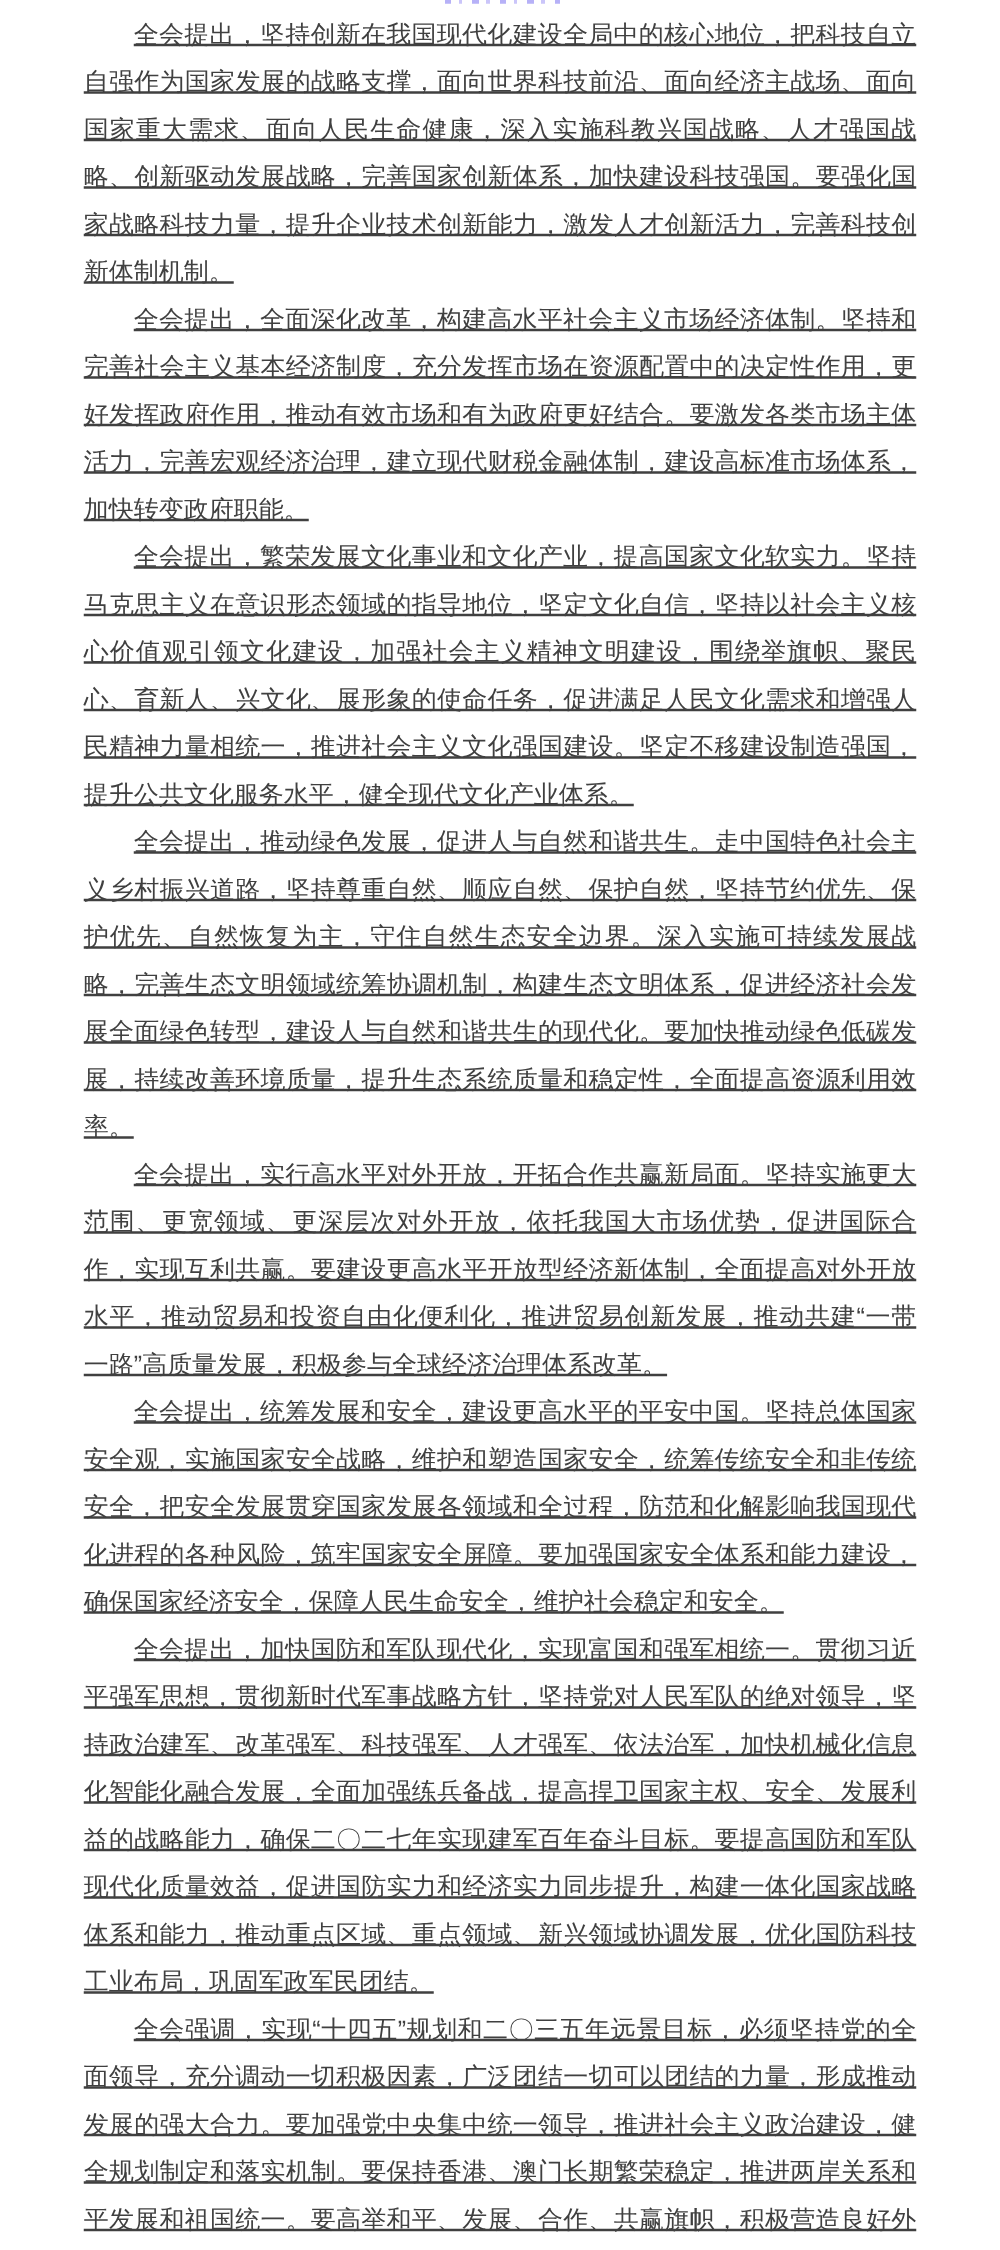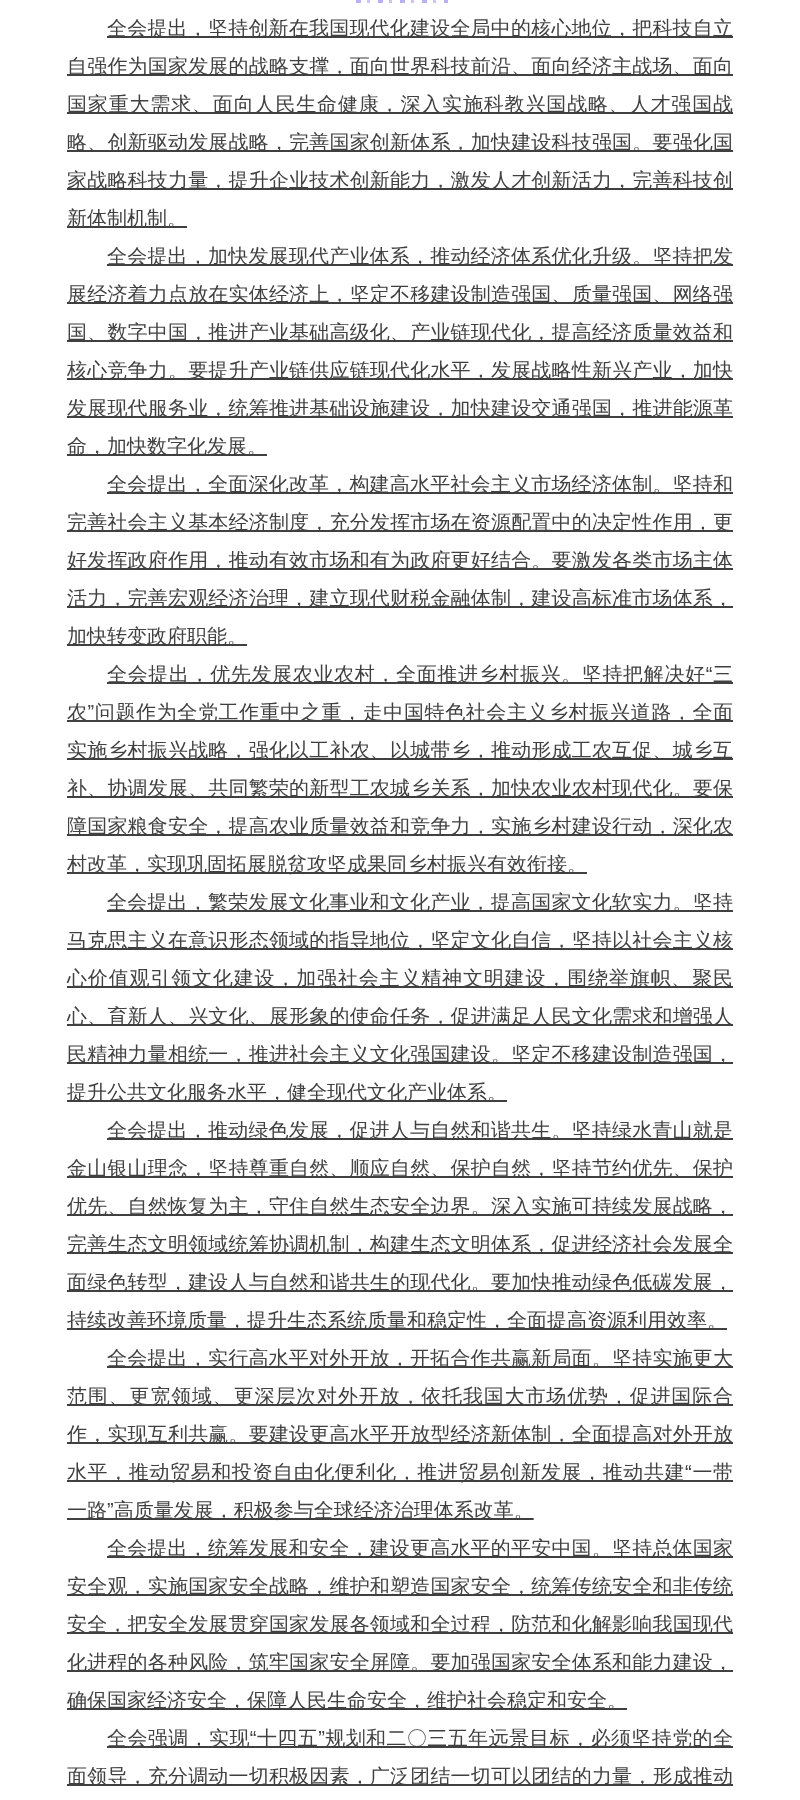--- a/index.html
+++ b/index.html
@@ -49,21 +49,20 @@
     word-break: break-all;
   }
 </style>
 </head>
 <body>
 
 <div class="clipped-fragment"></div>
 
 <div class="article">
     <p>全会提出，坚持创新在我国现代化建设全局中的核心地位，把科技自立自强作为国家发展的战略支撑，面向世界科技前沿、面向经济主战场、面向国家重大需求、面向人民生命健康，深入实施科教兴国战略、人才强国战略、创新驱动发展战略，完善国家创新体系，加快建设科技强国。要强化国家战略科技力量，提升企业技术创新能力，激发人才创新活力，完善科技创新体制机制。</p>
-    <p>全会提出，加快发展现代产业体系，推动经济体系优化升级。坚持把发展经济着力点放在实体经济上，坚定不移建设制造强国、质量强国、网络强国、数字中国，推进产业基础高级化、产业链现代化，提高经济质量效益和核心竞争力。要提升产业链供应链现代化水平，发展战略性新兴产业，加快发展现代服务业，统筹推进基础设施建设，加快建设交通强国，推进能源革命，加快数字化发展。</p>
     <p>全会提出，全面深化改革，构建高水平社会主义市场经济体制。坚持和完善社会主义基本经济制度，充分发挥市场在资源配置中的决定性作用，更好发挥政府作用，推动有效市场和有为政府更好结合。要激发各类市场主体活力，完善宏观经济治理，建立现代财税金融体制，建设高标准市场体系，加快转变政府职能。</p>
-    <p>全会提出，优先发展农业农村，全面推进乡村振兴。坚持把解决好“三农”问题作为全党工作重中之重，走中国特色社会主义乡村振兴道路，全面实施乡村振兴战略，强化以工补农、以城带乡，推动形成工农互促、城乡互补、协调发展、共同繁荣的新型工农城乡关系，加快农业农村现代化。要保障国家粮食安全，提高农业质量效益和竞争力，实施乡村建设行动，深化农村改革，实现巩固拓展脱贫攻坚成果同乡村振兴有效衔接。</p>
     <p>全会提出，繁荣发展文化事业和文化产业，提高国家文化软实力。坚持马克思主义在意识形态领域的指导地位，坚定文化自信，坚持以社会主义核心价值观引领文化建设，加强社会主义精神文明建设，围绕举旗帜、聚民心、育新人、兴文化、展形象的使命任务，促进满足人民文化需求和增强人民精神力量相统一，推进社会主义文化强国建设。坚定不移建设制造强国，提升公共文化服务水平，健全现代文化产业体系。</p>
-    <p>全会提出，推动绿色发展，促进人与自然和谐共生。坚持绿水青山就是金山银山理念，坚持尊重自然、顺应自然、保护自然，坚持节约优先、保护优先、自然恢复为主，守住自然生态安全边界。深入实施可持续发展战略，完善生态文明领域统筹协调机制，构建生态文明体系，促进经济社会发展全面绿色转型，建设人与自然和谐共生的现代化。要加快推动绿色低碳发展，持续改善环境质量，提升生态系统质量和稳定性，全面提高资源利用效率。</p>
+    <p>全会提出，推动绿色发展，促进人与自然和谐共生。走中国特色社会主义乡村振兴道路，坚持尊重自然、顺应自然、保护自然，坚持节约优先、保护优先、自然恢复为主，守住自然生态安全边界。深入实施可持续发展战略，完善生态文明领域统筹协调机制，构建生态文明体系，促进经济社会发展全面绿色转型，建设人与自然和谐共生的现代化。要加快推动绿色低碳发展，持续改善环境质量，提升生态系统质量和稳定性，全面提高资源利用效率。</p>
     <p>全会提出，实行高水平对外开放，开拓合作共赢新局面。坚持实施更大范围、更宽领域、更深层次对外开放，依托我国大市场优势，促进国际合作，实现互利共赢。要建设更高水平开放型经济新体制，全面提高对外开放水平，推动贸易和投资自由化便利化，推进贸易创新发展，推动共建“一带一路”高质量发展，积极参与全球经济治理体系改革。</p>
     <p>全会提出，统筹发展和安全，建设更高水平的平安中国。坚持总体国家安全观，实施国家安全战略，维护和塑造国家安全，统筹传统安全和非传统安全，把安全发展贯穿国家发展各领域和全过程，防范和化解影响我国现代化进程的各种风险，筑牢国家安全屏障。要加强国家安全体系和能力建设，确保国家经济安全，保障人民生命安全，维护社会稳定和安全。</p>
+    <p>全会提出，加快国防和军队现代化，实现富国和强军相统一。贯彻习近平强军思想，贯彻新时代军事战略方针，坚持党对人民军队的绝对领导，坚持政治建军、改革强军、科技强军、人才强军、依法治军，加快机械化信息化智能化融合发展，全面加强练兵备战，提高捍卫国家主权、安全、发展利益的战略能力，确保二〇二七年实现建军百年奋斗目标。要提高国防和军队现代化质量效益，促进国防实力和经济实力同步提升，构建一体化国家战略体系和能力，推动重点区域、重点领域、新兴领域协调发展，优化国防科技工业布局，巩固军政军民团结。</p>
     <p>全会强调，实现“十四五”规划和二〇三五年远景目标，必须坚持党的全面领导，充分调动一切积极因素，广泛团结一切可以团结的力量，形成推动发展的强大合力。要加强党中央集中统一领导，推进社会主义政治建设，健全规划制定和落实机制。要保持香港、澳门长期繁荣稳定，推进两岸关系和平发展和祖国统一。要高举和平、发展、合作、共赢旗帜，积极营造良好外部环境，推动构建新型国际关系和人类命运共同体。</p>
   </div>
 
 </body></html>

